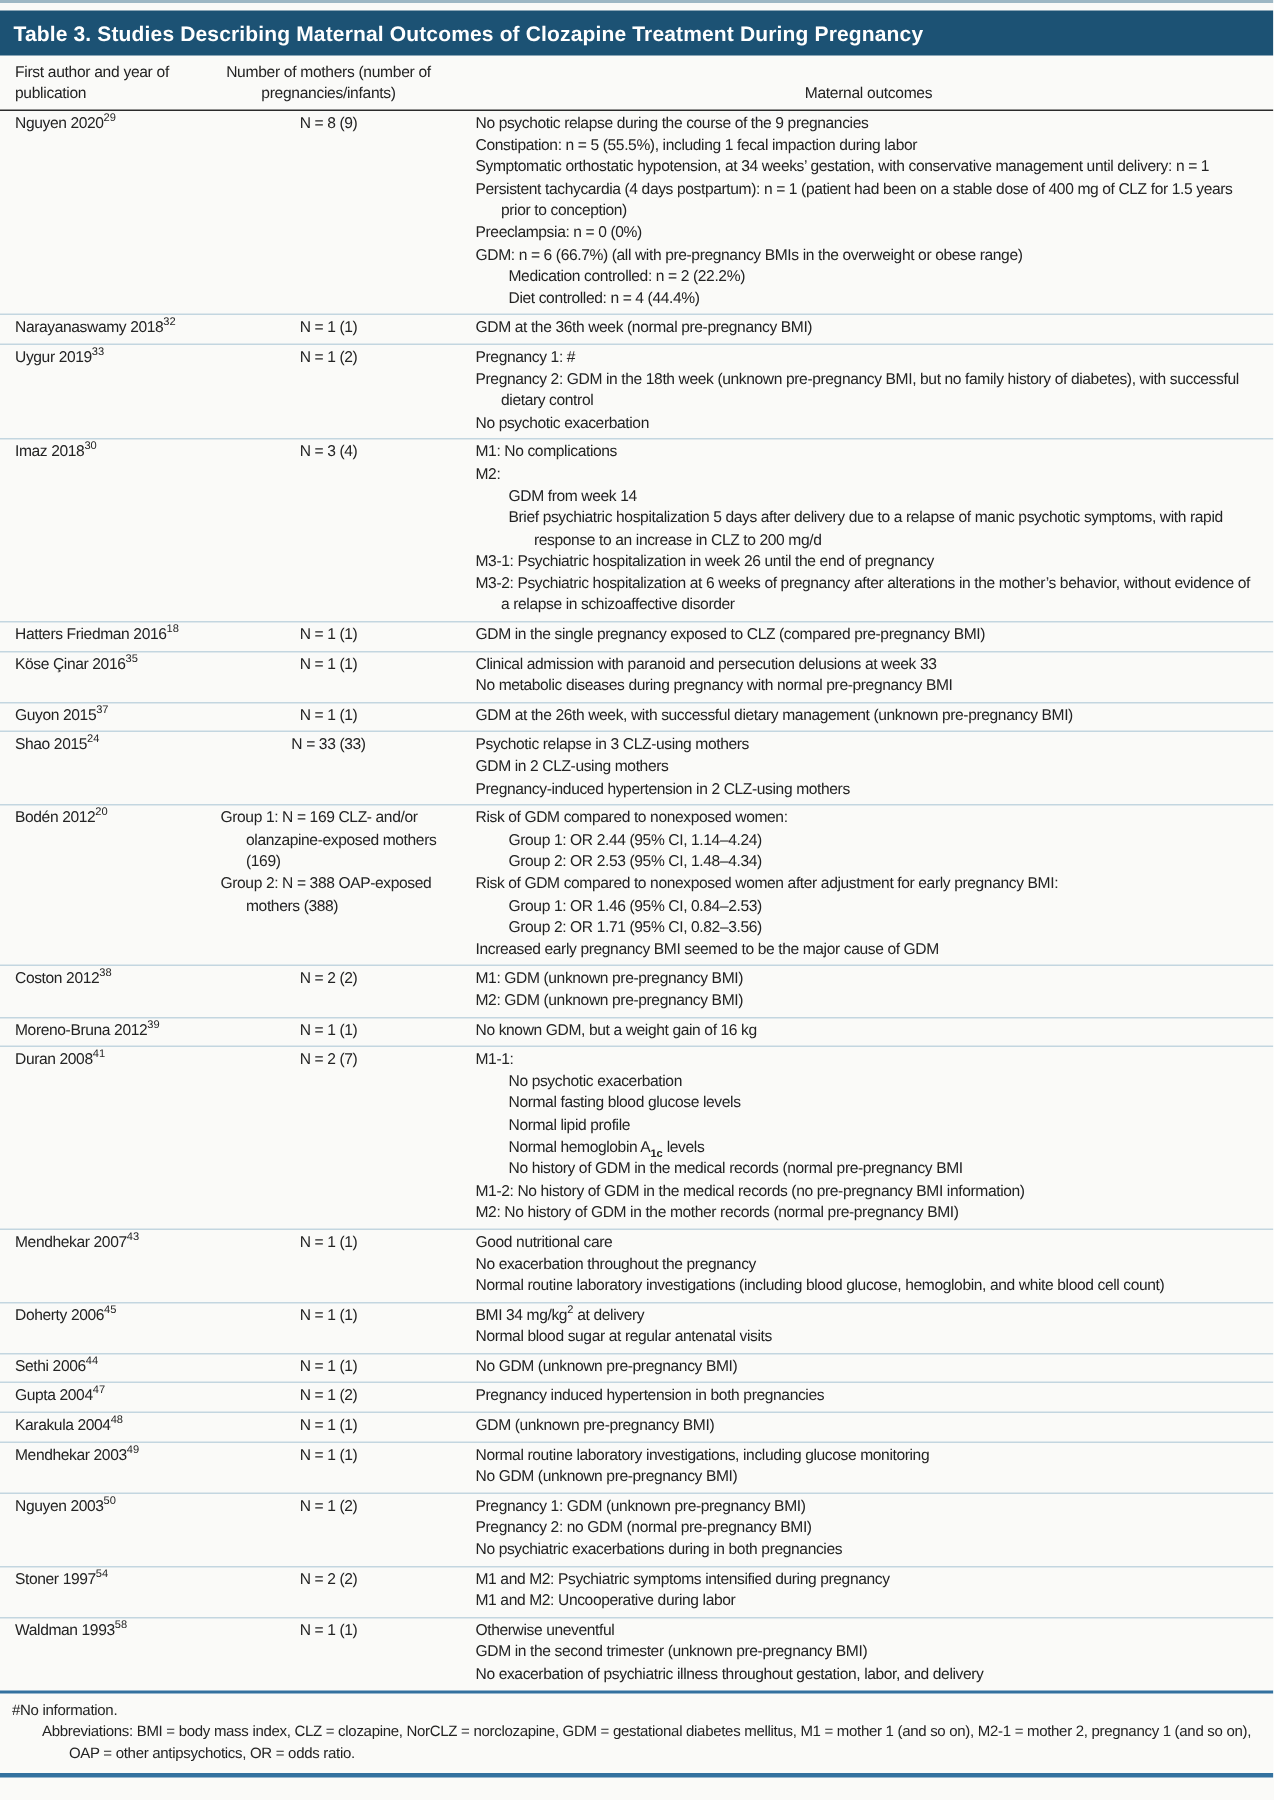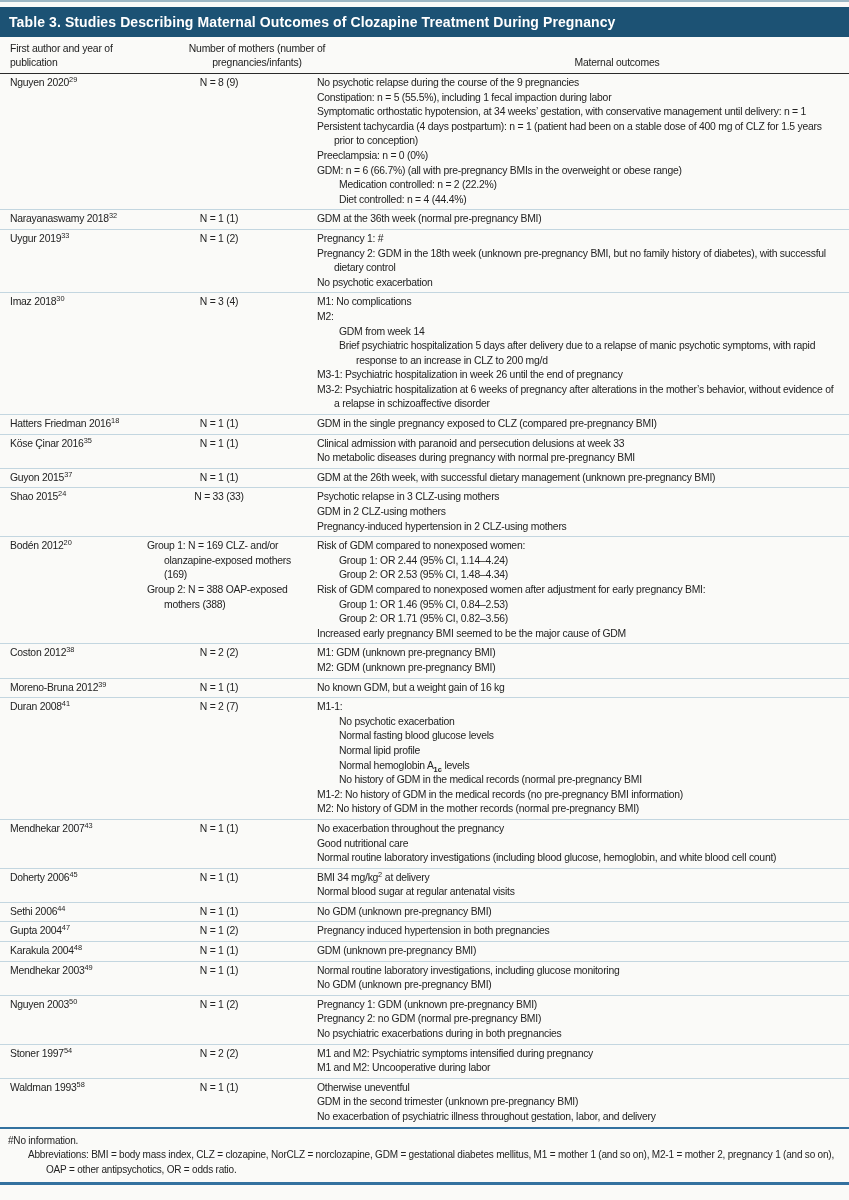--- a/index.html
+++ b/index.html
@@ -11,21 +11,21 @@
   }
   .top-rule { height:2px; background:var(--rule-top,#9db7c4); }
   .title-bar {
     margin-top:5px; height:30px; line-height:30px;
     background:var(--accent,#1c5274); color:#fff;
     font-size:14px; font-weight:bold; padding-left:9px; letter-spacing:.1px;
   }
   .col-headers {
     display:grid; grid-template-columns:137px 170px 1fr; align-items:end;
     padding:5px 8px 4px 10px; border-bottom:1.5px solid #2b2b2b;
-    font-size:10.4px; line-height:13.5px; letter-spacing:-.2px;gap:38px;
+    font-size:10.4px; line-height:13.5px; letter-spacing:-.2px;
   }
   .col-headers .h2 { text-align:center; padding-right:26px; }
   .col-headers .h3 { text-align:center; }
   .rows { border-bottom:2px solid var(--rule-heavy,#3d77a2); }
   .row {
     display:grid; grid-template-columns:137px 170px 1fr;
     padding:2px 8px 2px 10px; border-bottom:1px solid var(--separator,#c3d6e0);
     font-size:10.4px; line-height:14.6px; letter-spacing:-.25px;
   }
   .row:last-child { border-bottom:none; }
@@ -196,22 +196,22 @@
           <div class="oline o0">M1-2: No history of GDM in the medical records (no pre-pregnancy BMI information)</div>
           <div class="oline o0">M2: No history of GDM in the mother records (normal pre-pregnancy BMI)</div>
         </div>
       </div>
       <div class="row">
         <div class="author-cell">Mendhekar 2007<sup>43</sup></div>
         <div class="n-cell center">
           <div class="n-line ">N = 1 (1)</div>
         </div>
         <div class="outcomes-cell">
+          <div class="oline o0">Good nutritional care</div>
           <div class="oline o0">No exacerbation throughout the pregnancy</div>
-          <div class="oline o0">Good nutritional care</div>
           <div class="oline o0">Normal routine laboratory investigations (including blood glucose, hemoglobin, and white blood cell count)</div>
         </div>
       </div>
       <div class="row">
         <div class="author-cell">Doherty 2006<sup>45</sup></div>
         <div class="n-cell center">
           <div class="n-line ">N = 1 (1)</div>
         </div>
         <div class="outcomes-cell">
           <div class="oline o0">BMI 34 mg/kg<sup>2</sup> at delivery</div>

